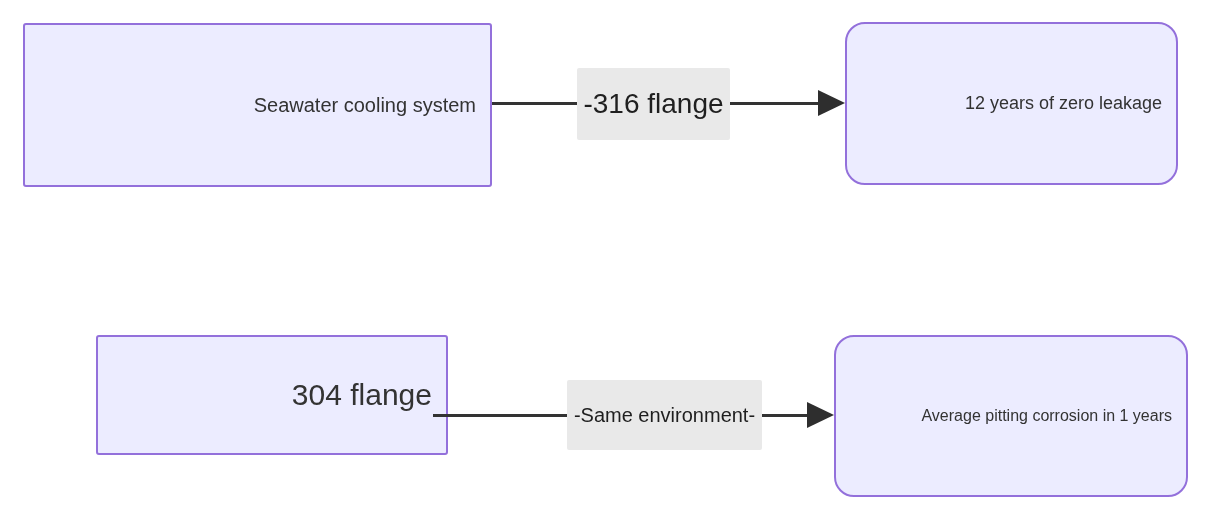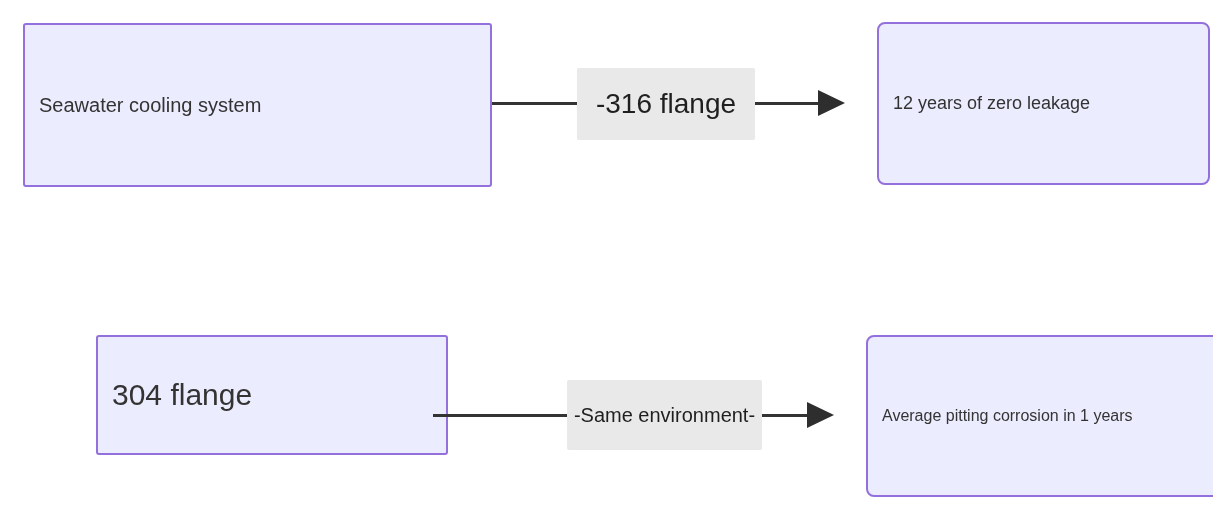--- a/index.html
+++ b/index.html
@@ -15,27 +15,27 @@
     background: var(--bg, #ffffff);
     overflow: hidden;
   }
   .node {
     position: absolute;
     box-sizing: border-box;
     background: var(--node-fill, #ECECFF);
     border: 2px solid var(--node-border, #9370DB);
     display: flex;
     align-items: center;
-    justify-content: flex-start;
+    justify-content: flex-end;
     text-align: center;
     color: var(--text-color, #333333);
     padding: 0 14px;
   }
   .node.rect { border-radius: 3px; }
-  .node.rounded { border-radius: 8px; margin-left: 32px; }
+  .node.rounded { border-radius: 20px; }
 
   .edge-line {
     position: absolute;
     height: 3px;
     background: var(--edge-color, #333333);
   }
   .arrowhead {
     position: absolute;
     width: 0;
     height: 0;
@@ -51,21 +51,21 @@
     display: flex;
     align-items: center;
     justify-content: center;
     text-align: center;
     color: #1f1f1f;
   }
 
   
   .node-a { left: 23px; top: 23px; width: 469px; height: 164px; font-size: 20px; }
   .line-1 { left: 492px; top: 102px; width: 327px; }
-  .label-1 { left: 577px; top: 68px; width: 178px; height: 72px; font-size: 28px; }
+  .label-1 { left: 577px; top: 68px; width: 153px; height: 72px; font-size: 28px; }
   .arrow-1 { left: 818px; top: 90px; }
   .node-b { left: 845px; top: 22px; width: 333px; height: 163px; font-size: 18px; }
 
   
   .node-c { left: 96px; top: 335px; width: 352px; height: 120px; font-size: 30px; }
   .line-2 { left: 433px; top: 414px; width: 375px; }
   .label-2 { left: 567px; top: 380px; width: 195px; height: 70px; font-size: 20px; }
   .arrow-2 { left: 807px; top: 402px; }
   .node-d { left: 834px; top: 335px; width: 354px; height: 162px; font-size: 16px; }
 </style>

